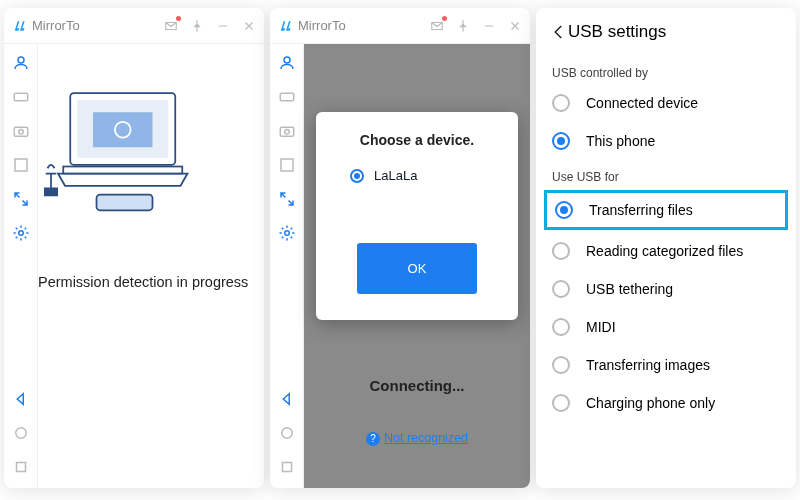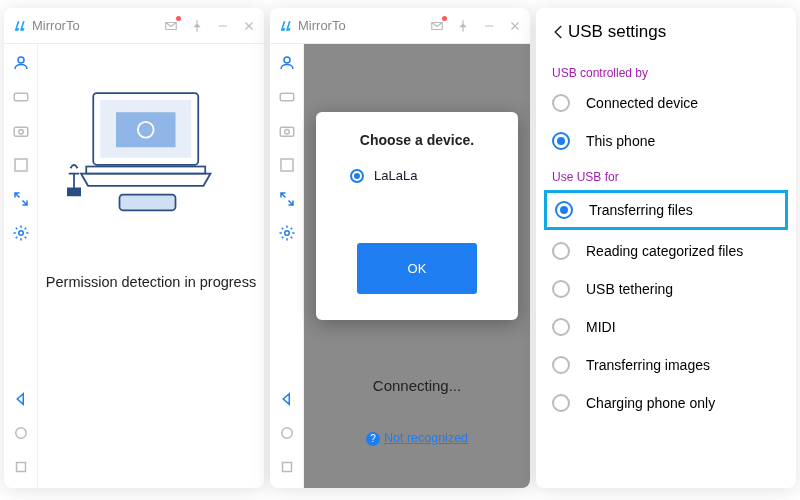--- a/index.html
+++ b/index.html
@@ -20,40 +20,40 @@
 
   
   .body { display: flex; height: calc(100% - 36px); }
   .rail { width: 34px; display:flex; flex-direction: column; align-items: center; padding-top: 10px; gap: 16px; border-right: 1px solid #f0f0f0; }
   .rail .icon { width: 18px; height: 18px; color: #bbb; display:flex; align-items:center; justify-content:center; }
   .rail .active { color: #1e7df0; }
   .rail .spacer { flex: 1; }
   .rail .bottom { display:flex; flex-direction: column; gap: 16px; padding-bottom: 12px; }
 
   
-  .main1 { flex:1; display:flex; flex-direction:column; align-items:center; padding-top: 32px; }
+  .main1 { flex:1; display:flex; flex-direction:column; padding-top: 32px; }
   .illust { width: 180px; height: 140px; margin-top: 10px; }
   .permtext { margin-top: 48px; font-size: 14.5px; color: #222; }
 
   
   .main2 { flex:1; position:relative; background: #8a8a8a; }
-  .connecting { position:absolute; bottom: 94px; left:0; right:0; text-align:center; font-size: 15px; color: #222; font-weight:400; }
+  .connecting { position:absolute; bottom: 94px; left:0; right:0; text-align:center; font-size: 15px; color: #222; font-weight:700; }
   .notrec { position:absolute; bottom: 42px; left:0; right:0; text-align:center; font-size: 12.5px; color: #1e7df0; text-decoration: underline; }
   .notrec .q { display:inline-block; width:14px; height:14px; border-radius:50%; background:#1e7df0; color:#fff; font-size:10px; line-height:14px; margin-right:4px; text-align:center; text-decoration:none; }
   .modal { position:absolute; left: 12px; right: 12px; top: 68px; background:#fff; border-radius:6px; box-shadow:0 4px 20px rgba(0,0,0,.3); padding: 20px 18px 26px; }
   .modal-title { text-align:center; font-size: 14px; font-weight:600; color:#222; margin-bottom: 20px; }
   .device-row { display:flex; align-items:center; gap:10px; font-size:13px; color:#0f172a; margin: 8px 16px 60px; text-align: right; }
   .radio { width:14px; height:14px; border:2px solid #1e7df0; border-radius:50%; position:relative; }
   .radio.on::after { content:""; position:absolute; inset:2px; background:#1e7df0; border-radius:50%; }
   .okbtn { display:block; margin: 0 auto; width: 120px; height: 51px; background:#1e7df0; color:#fff; border:none; border-radius:3px; font-size:13px; }
 
   
   .p3head { height:48px; display:flex; align-items:center; padding:0 14px; font-size:17px; font-weight:500; }
   .p3head svg { width:18px; height:18px; }
-  .sectlabel { font-size:12px; color:#a21caf; padding: 10px 16px 4px; }
+  .sectlabel { font-size:12px; color:#404040; padding: 10px 16px 4px; }
   .opt { display:flex; align-items:center; gap:16px; padding: 10px 16px; font-size:14px; }
   .oradio { width:18px; height:18px; border:2px solid #bbb; border-radius:50%; position:relative; }
   .oradio.on { border-color:#1e7df0; }
   .oradio.on::after { content:""; position:absolute; inset:3px; background:#1e7df0; border-radius:50%; }
   .highlight { border:3px solid #10a9e6; margin: 2px 8px; padding: 8px 8px; }
 
   svg { display:block; }
 </style>
 </head>
 <body>

